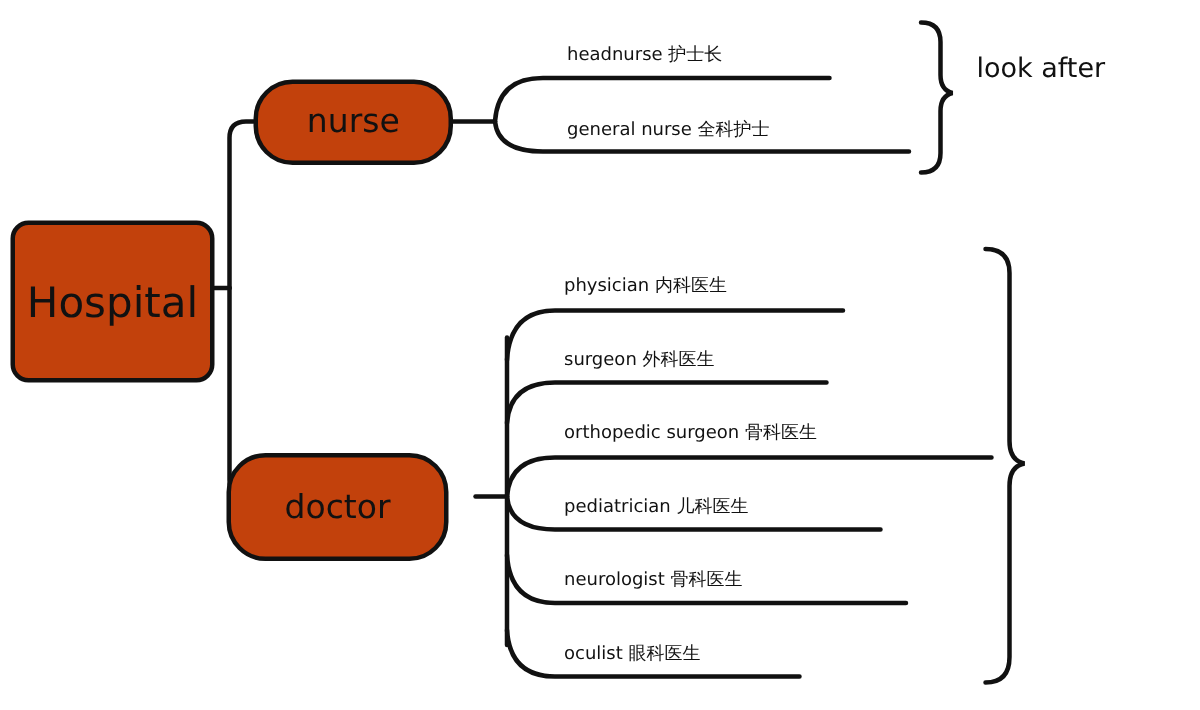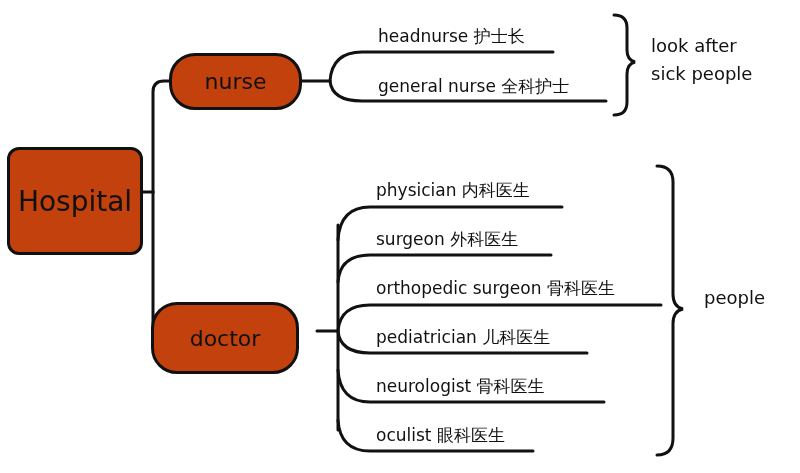--- a/index.html
+++ b/index.html
@@ -5,21 +5,21 @@
     html, body { margin: 0; padding: 0; background: #ffffff; }
     body { width: 800px; height: 473px; position: relative; overflow: hidden;
            font-family: "DejaVu Sans", "Liberation Sans", sans-serif; color: #111; }
     svg.lines { position: absolute; left: 0; top: 0; width: 800px; height: 473px; }
     .node { position: absolute; box-sizing: border-box; border: 3px solid #111; background: #c2410c;
             display: flex; align-items: center; justify-content: center; }
     .root { left: 7px; top: 147px; width: 136px; height: 108px; border-radius: 12px; font-size: 28px; }
     .pill { border-radius: 26px; font-size: 22px; }
     .nurse { left: 169px; top: 53px; width: 133px; height: 57px; }
     .doctor { left: 151px; top: 302px; width: 148px; height: 72px; }
-    .leaf { position: absolute; font-size: 17px; white-space: nowrap; line-height: 20px; }
+    .leaf { position: absolute; font-size: 12px; white-space: nowrap; line-height: 20px; }
     .note { position: absolute; font-size: 18px; line-height: 28px; }
   </style>
 </head>
 <body>
 
 <svg class="lines" viewBox="0 0 800 473">
   <g fill="none" stroke="#111" stroke-width="3" stroke-linecap="round">
 
     <path d="M143 192 H153"></path>
 
@@ -56,25 +56,23 @@
 
 <div class="node pill doctor">
   <span>doctor</span>
 </div>
 
 <div class="leaf" style="left:378px; top:26px;">headnurse 护士长</div>
 <div class="leaf" style="left:378px; top:76px;">general nurse 全科护士</div>
 
 <div class="note" style="left:651px; top:32px;">
   <div>look after</div>
-  <div>sick people</div>
 </div>
 
 <div class="leaf" style="left:376px; top:180px;">physician 内科医生</div>
 <div class="leaf" style="left:376px; top:229px;">surgeon 外科医生</div>
 <div class="leaf" style="left:376px; top:278px;">orthopedic surgeon 骨科医生</div>
 <div class="leaf" style="left:376px; top:327px;">pediatrician 儿科医生</div>
 <div class="leaf" style="left:376px; top:376px;">neurologist 骨科医生</div>
 <div class="leaf" style="left:376px; top:425px;">oculist 眼科医生</div>
 
 <div class="note" style="left:704px; top:284px;">
-  <div>people</div>
 </div>
 
 </body></html>

